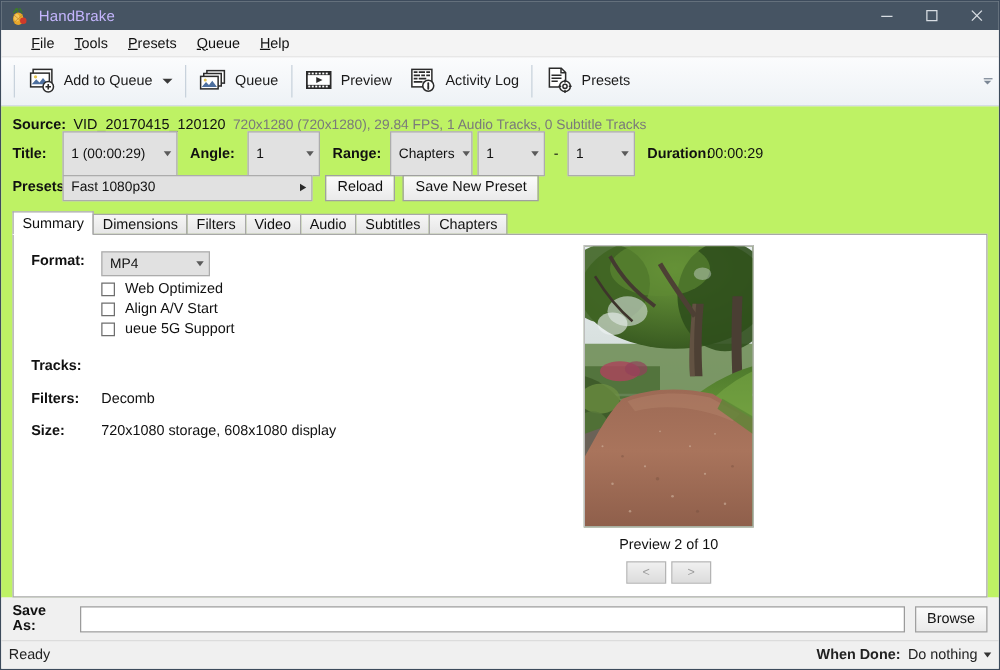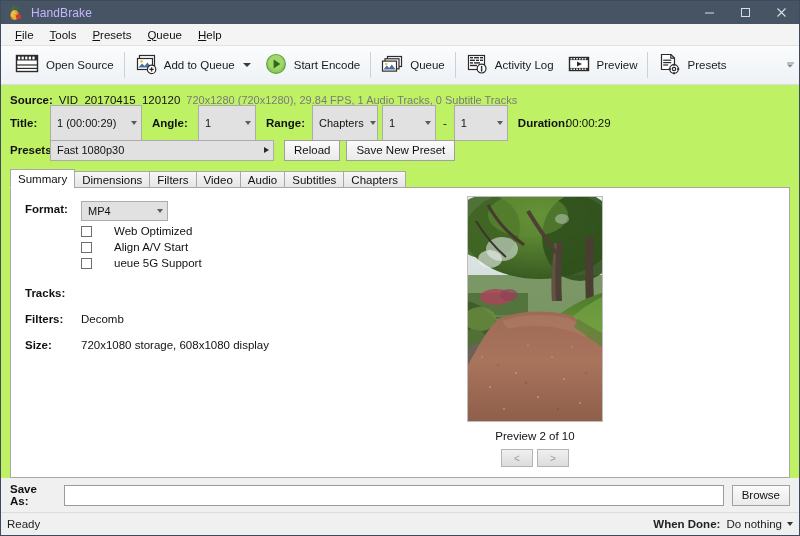--- a/index.html
+++ b/index.html
@@ -62,21 +62,21 @@
   }
   .win-btn svg { display: block; }
 
   
   .menubar {
     height: 21px;
     background: #f4f4f4;
     border-bottom: 1px solid #e2e2e2;
     display: flex;
     align-items: center;
-    padding-left: 6px;
+    padding-left: 16px;
     flex: none;
   }
   .menu-item {
     padding: 2px 8px;
     font-size: 11.5px;
     color: #111;
   }
   .menu-item u { text-decoration: underline; }
 
   
@@ -248,21 +248,21 @@
   .sm-row { display: flex; margin-bottom: 4px; }
   .sm-key {
     width: 56px;
     flex: none;
     font-weight: bold;
     font-size: 11.5px;
     color: #111;
     padding-top: 2px;
   }
   .sm-val { font-size: 11.5px; color: #111; padding-top: 2px; }
-  .chk-row { display: flex; align-items: center; gap: 22px; margin-top: 4px; }
+  .chk-row { display: flex; align-items: center; gap: 8px; margin-top: 4px; }
   .chk {
     width: 11px; height: 11px;
     border: 1px solid #6e6e6e;
     background: #fff;
     box-sizing: border-box;
     flex: none;
   }
   .tracks-list div { margin-bottom: 5px; font-size: 11.5px; }
   .gap-block { height: 12px; }
 
@@ -385,106 +385,55 @@
   <div class="menubar">
     <div class="menu-item"><u>F</u><span>ile</span></div>
     <div class="menu-item"><u>T</u><span>ools</span></div>
     <div class="menu-item"><u>P</u><span>resets</span></div>
     <div class="menu-item"><u>Q</u><span>ueue</span></div>
     <div class="menu-item"><u>H</u><span>elp</span></div>
   </div>
 
   <div class="toolbar">
 
-    <div class="tb-btn">
-      <span>
-        <svg width="24" height="22" viewBox="0 0 24 22">
-          <rect x="1.5" y="2.5" width="21" height="16" fill="#fff" stroke="#2b2b2b" stroke-width="1.4"></rect>
-          <rect x="1.5" y="2.5" width="21" height="5" fill="#2b2b2b"></rect>
-          <g fill="#fff">
-            <rect x="3" y="3.6" width="2.2" height="2.8"></rect>
-              <rect x="6.6" y="3.6" width="2.2" height="2.8"></rect>
-            <rect x="10.2" y="3.6" width="2.2" height="2.8"></rect>
-              <rect x="13.8" y="3.6" width="2.2" height="2.8"></rect>
-            <rect x="17.4" y="3.6" width="2.2" height="2.8"></rect>
-          </g>
-          <path d="M1.5 12 H22.5" stroke="#2b2b2b" stroke-width="1.2"></path>
-          <path d="M1.5 15.4 H22.5" stroke="#2b2b2b" stroke-width="1.2"></path>
-        </svg>
-      </span>
-      <span class="tb-label">Open Source</span>
-    </div>
 
     <div class="tb-sep"></div>
 
     <div class="tb-btn">
       <span>
         <svg width="22" height="22" viewBox="0 0 22 22">
           <rect x="4.5" y="2.5" width="15" height="11" fill="#fff" stroke="#2b2b2b" stroke-width="1.2"></rect>
           <rect x="2.5" y="5.5" width="15" height="11" fill="#fff" stroke="#2b2b2b" stroke-width="1.2"></rect>
           <path d="M3.4 14.4 L7 10.4 L9.6 13 L12.4 9.4 L16.6 14.4 Z" fill="#4d6f9e"></path>
           <circle cx="6.4" cy="8.4" r="1.3" fill="#e3c350"></circle>
           <circle cx="16.6" cy="16.4" r="4.2" fill="#fff" stroke="#2b2b2b" stroke-width="1.2"></circle>
           <path d="M16.6 14.2 V18.6 M14.4 16.4 H18.8" stroke="#2b2b2b" stroke-width="1.3"></path>
         </svg>
       </span>
       <span class="tb-label">Add to Queue</span>
       <span class="tb-caret"></span>
     </div>
 
-    <div class="tb-btn">
-      <span>
-        <svg width="22" height="22" viewBox="0 0 22 22">
-          <circle cx="11" cy="11" r="9.4" fill="#8fcd5c" stroke="#5f9e35" stroke-width="1.1"></circle>
-          <circle cx="11" cy="9.4" r="7.6" fill="#a6db77" opacity=".7"></circle>
-          <path d="M8.6 6.6 L15.4 11 L8.6 15.4 Z" fill="#2f6b16"></path>
-        </svg>
-      </span>
-      <span class="tb-label">Start Encode</span>
-    </div>
 
     <div class="tb-sep"></div>
 
     <div class="tb-btn">
       <span>
         <svg width="22" height="22" viewBox="0 0 22 22">
           <rect x="6.5" y="3.5" width="14" height="10" fill="#fff" stroke="#2b2b2b" stroke-width="1.2"></rect>
           <rect x="4" y="5.8" width="14" height="10" fill="#fff" stroke="#2b2b2b" stroke-width="1.2"></rect>
           <rect x="1.5" y="8.1" width="14" height="10" fill="#fff" stroke="#2b2b2b" stroke-width="1.2"></rect>
           <path d="M2.4 16.6 L5.8 12.6 L8.2 15 L10.8 11.6 L14.6 16.6 Z" fill="#4d6f9e"></path>
           <circle cx="5.2" cy="11" r="1.2" fill="#e3c350"></circle>
         </svg>
       </span>
       <span class="tb-label">Queue</span>
     </div>
 
     <div class="tb-sep"></div>
-
-    <div class="tb-btn">
-      <span>
-        <svg width="22" height="22" viewBox="0 0 22 22">
-          <rect x="2.5" y="2.5" width="16" height="14" fill="#fff" stroke="#2b2b2b" stroke-width="1.2"></rect>
-          <g fill="#2b2b2b">
-            <rect x="4" y="4" width="3" height="1.4"></rect>
-              <rect x="8" y="4" width="5" height="1.4"></rect>
-              <rect x="14" y="4" width="3" height="1.4"></rect>
-            <rect x="4" y="6.6" width="5" height="1.4"></rect>
-              <rect x="10" y="6.6" width="3" height="1.4"></rect>
-              <rect x="14" y="6.6" width="3" height="1.4"></rect>
-            <rect x="4" y="9.2" width="3" height="1.4"></rect>
-              <rect x="8" y="9.2" width="6" height="1.4"></rect>
-            <rect x="4" y="11.8" width="7" height="1.4"></rect>
-              <rect x="12" y="11.8" width="4" height="1.4"></rect>
-          </g>
-          <circle cx="15.6" cy="15.6" r="4.4" fill="#fff" stroke="#2b2b2b" stroke-width="1.2"></circle>
-          <path d="M15.6 13.6 v.9 M15.6 15.4 v2.6" stroke="#2b2b2b" stroke-width="1.5" stroke-linecap="round"></path>
-        </svg>
-      </span>
-      <span class="tb-label">Activity Log</span>
-    </div>
 
     <div class="tb-btn">
       <span>
         <svg width="22" height="22" viewBox="0 0 22 22">
           <rect x="1.5" y="4.5" width="19" height="13" fill="#fff" stroke="#2b2b2b" stroke-width="1.4"></rect>
           <rect x="1.5" y="4.5" width="19" height="2.6" fill="#2b2b2b"></rect>
           <rect x="1.5" y="14.9" width="19" height="2.6" fill="#2b2b2b"></rect>
           <g fill="#fff">
             <rect x="2.6" y="5.1" width="1.6" height="1.4"></rect>
               <rect x="5.4" y="5.1" width="1.6" height="1.4"></rect>
@@ -498,20 +447,43 @@
               <rect x="11" y="15.5" width="1.6" height="1.4"></rect>
             <rect x="13.8" y="15.5" width="1.6" height="1.4"></rect>
               <rect x="16.6" y="15.5" width="1.6" height="1.4"></rect>
           </g>
           <path d="M9 8.6 L14 11 L9 13.4 Z" fill="#2b2b2b"></path>
         </svg>
       </span>
       <span class="tb-label">Preview</span>
     </div>
 
+    <div class="tb-btn">
+      <span>
+        <svg width="22" height="22" viewBox="0 0 22 22">
+          <rect x="2.5" y="2.5" width="16" height="14" fill="#fff" stroke="#2b2b2b" stroke-width="1.2"></rect>
+          <g fill="#2b2b2b">
+            <rect x="4" y="4" width="3" height="1.4"></rect>
+              <rect x="8" y="4" width="5" height="1.4"></rect>
+              <rect x="14" y="4" width="3" height="1.4"></rect>
+            <rect x="4" y="6.6" width="5" height="1.4"></rect>
+              <rect x="10" y="6.6" width="3" height="1.4"></rect>
+              <rect x="14" y="6.6" width="3" height="1.4"></rect>
+            <rect x="4" y="9.2" width="3" height="1.4"></rect>
+              <rect x="8" y="9.2" width="6" height="1.4"></rect>
+            <rect x="4" y="11.8" width="7" height="1.4"></rect>
+              <rect x="12" y="11.8" width="4" height="1.4"></rect>
+          </g>
+          <circle cx="15.6" cy="15.6" r="4.4" fill="#fff" stroke="#2b2b2b" stroke-width="1.2"></circle>
+          <path d="M15.6 13.6 v.9 M15.6 15.4 v2.6" stroke="#2b2b2b" stroke-width="1.5" stroke-linecap="round"></path>
+        </svg>
+      </span>
+      <span class="tb-label">Activity Log</span>
+    </div>
+
     <div class="tb-sep"></div>
 
     <div class="tb-btn">
       <span>
         <svg width="22" height="22" viewBox="0 0 22 22">
           <path d="M3.5 1.5 H13 L16.5 5 V16.5 H3.5 Z" fill="#fff" stroke="#2b2b2b" stroke-width="1.2"></path>
           <path d="M12.8 1.6 V5.2 H16.4" fill="none" stroke="#2b2b2b" stroke-width="1.2"></path>
           <g fill="#2b2b2b">
             <rect x="5.2" y="6.6" width="8" height="1.2"></rect>
             <rect x="5.2" y="9" width="8" height="1.2"></rect>
@@ -580,21 +552,21 @@
       </div>
 
       <div class="fld-gap"></div>
       <span class="lbl-bold">Duration:</span>
       <div class="fld-gap" style="width:8px;"></div>
       <span>00:00:29</span>
     </div>
 
     <div class="row presets-row">
       <span class="lbl-bold">Presets:</span>
-      <div class="combo wide-flat" style="width:224px;height:21px;">
+      <div class="combo wide-flat" style="width:200px;height:21px;">
         <span>Fast 1080p30</span>
         <span class="chev-right"></span>
       </div>
       <div class="fld-gap"></div>
       <div class="btn">
         <span>Reload</span>
       </div>
       <div class="fld-gap" style="width:6px;"></div>
       <div class="btn">
         <span>Save New Preset</span>

